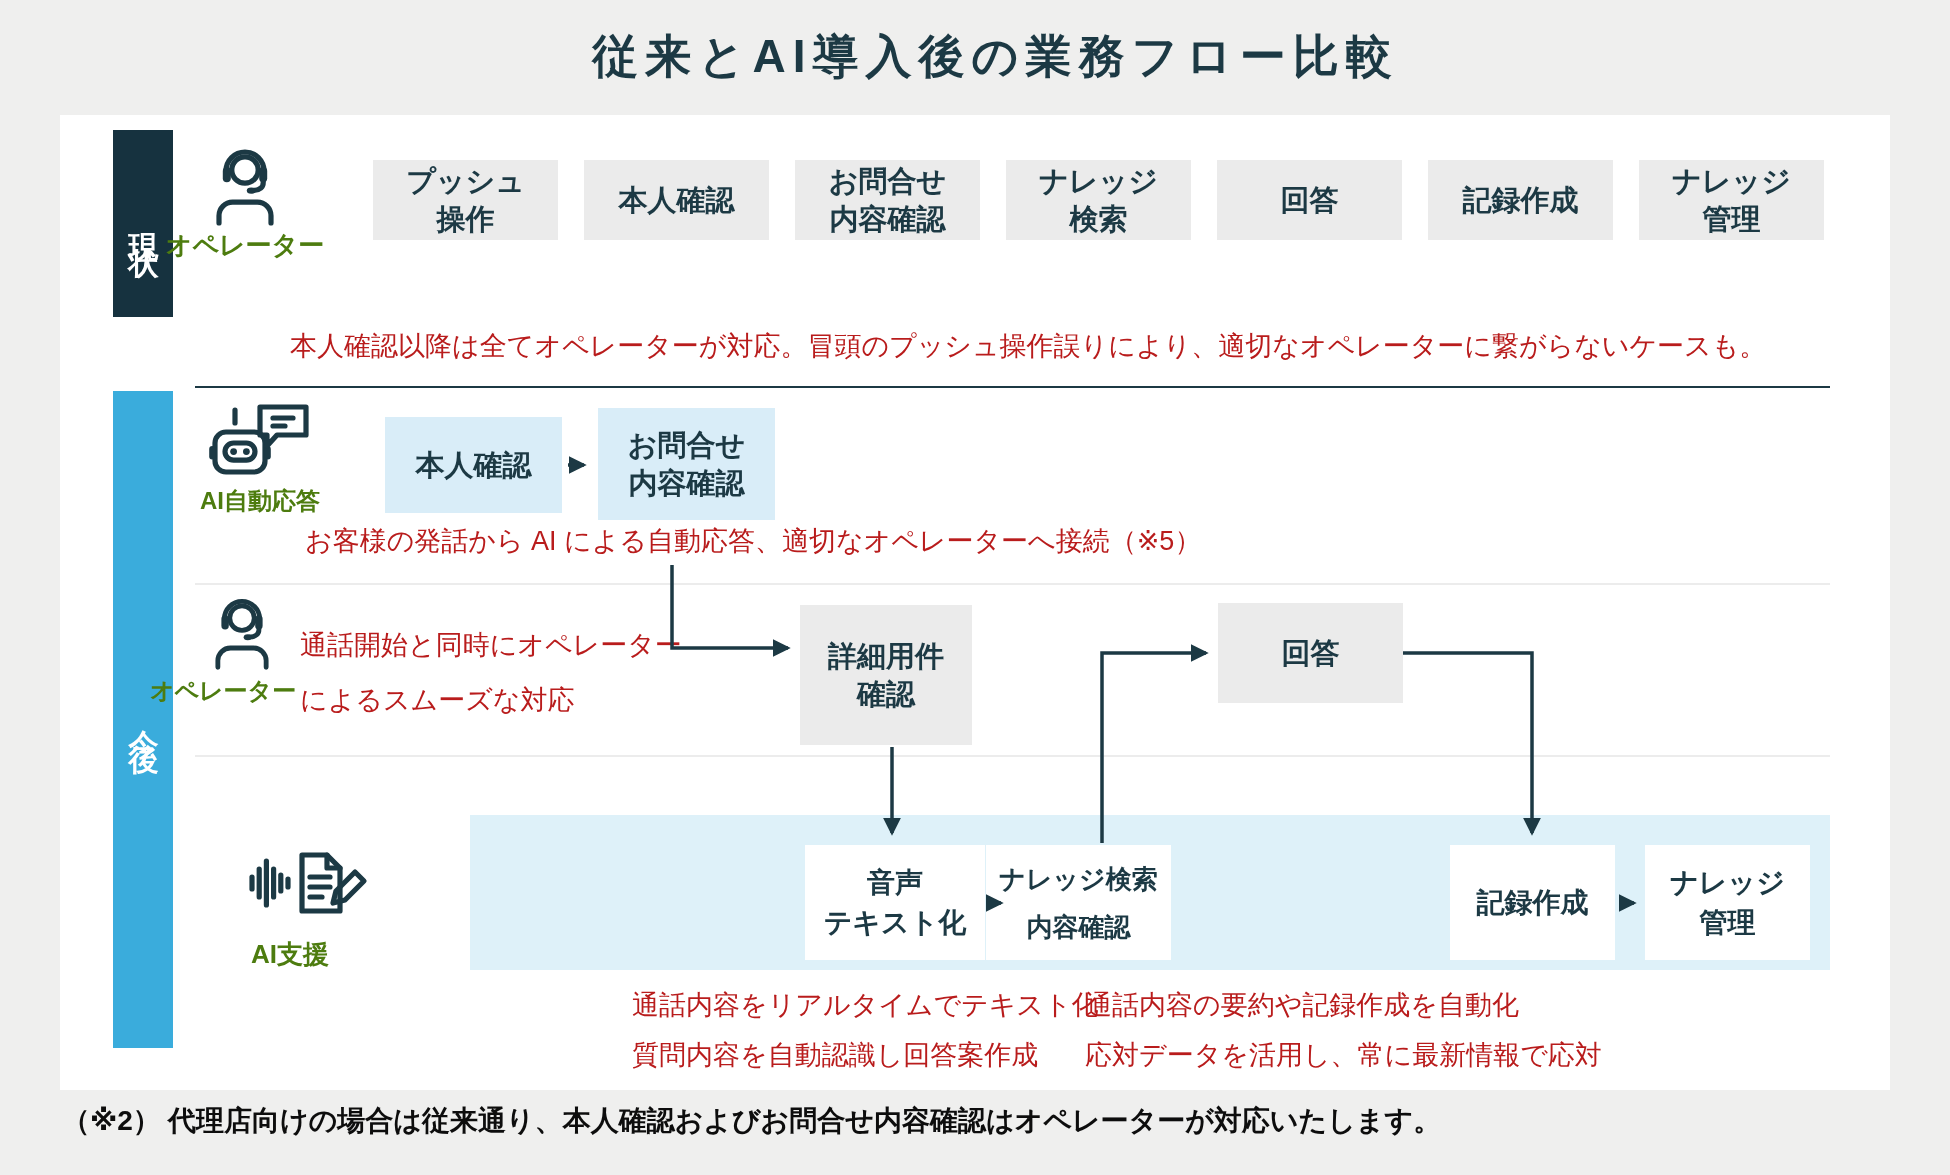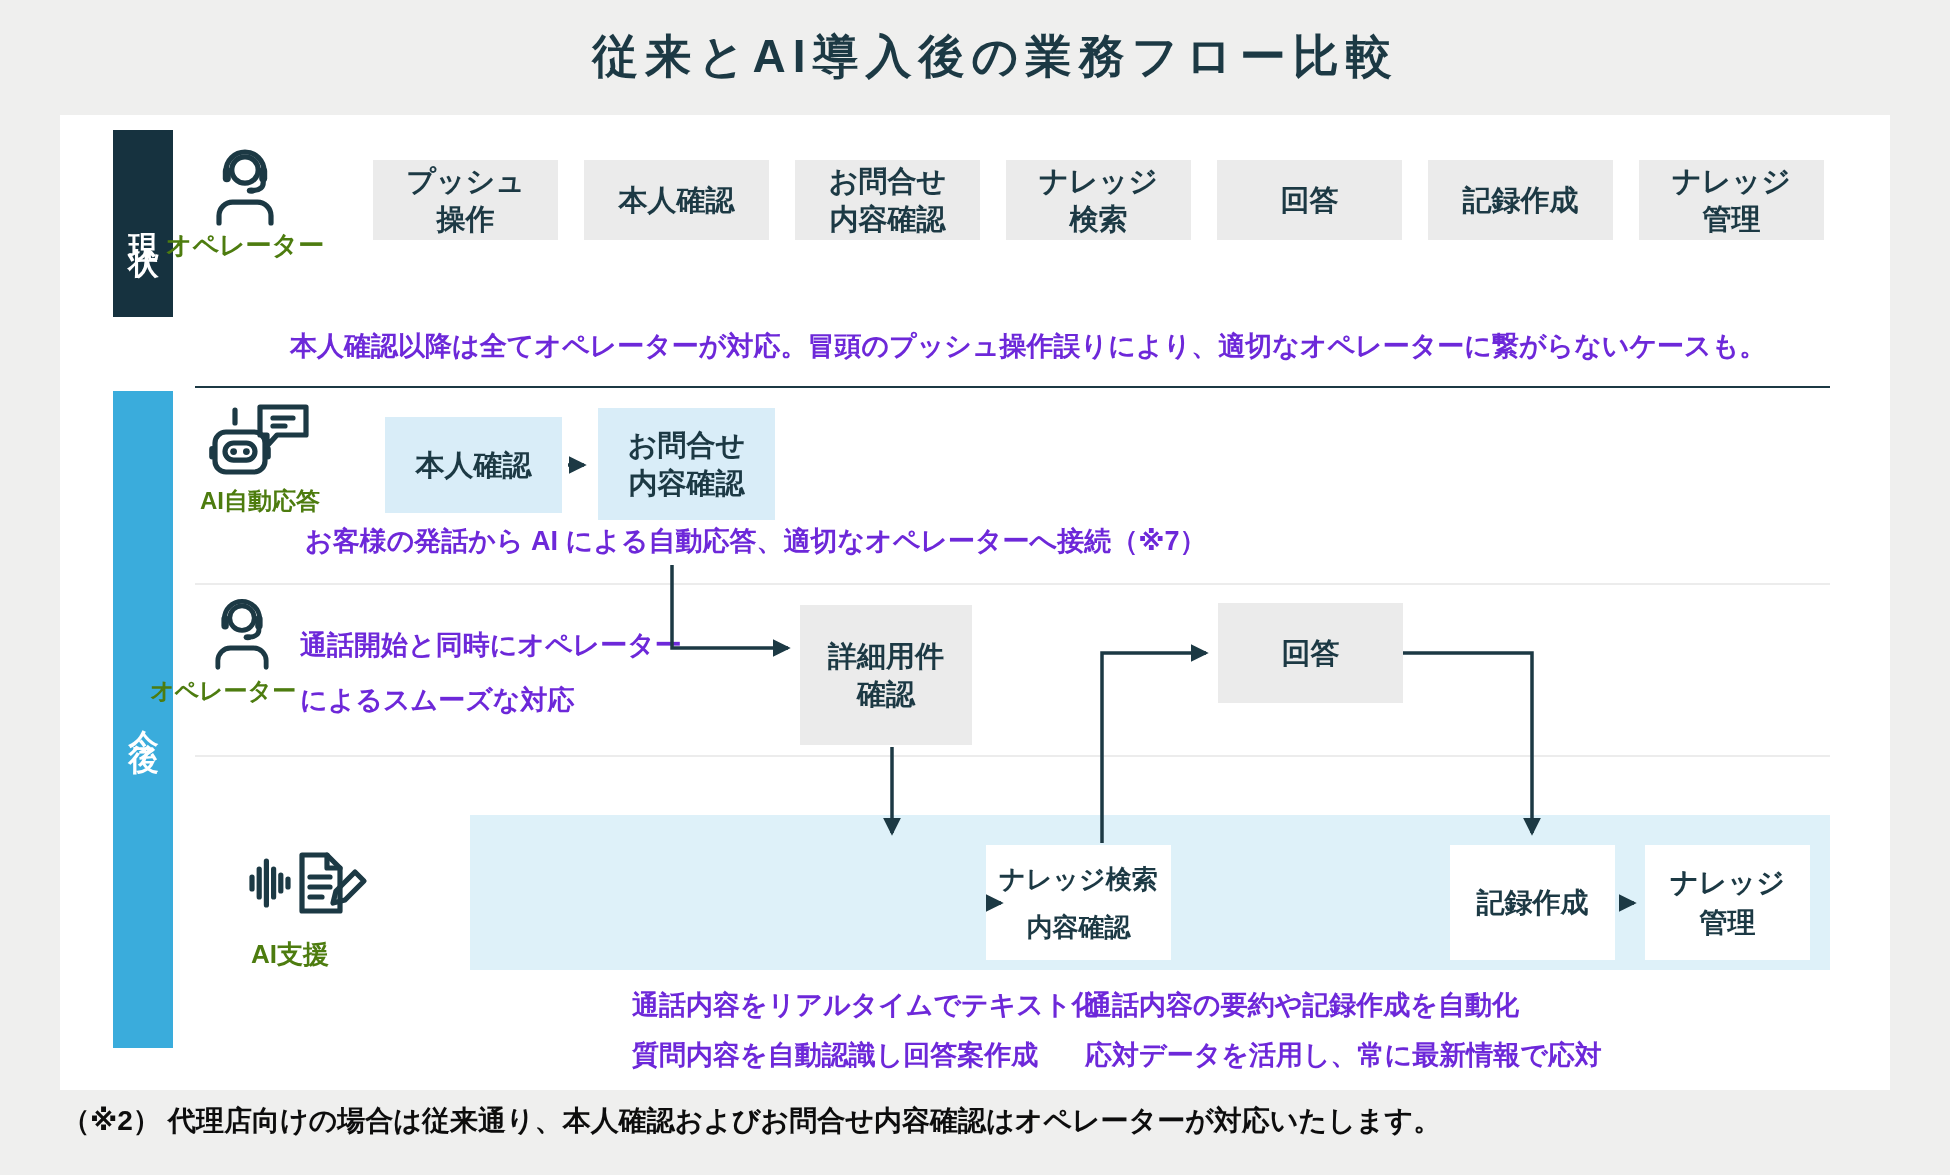--- a/index.html
+++ b/index.html
@@ -48,21 +48,21 @@
   .box-gray{background:#ebebeb;}
   .box-blue{background:#d9edf8;}
   .box-white{background:#ffffff;}
 
   .actor-label{
     position:absolute;text-align:center;
     font-weight:bold;color:#4d7c0f;font-size:24px;
   }
   .note{
     position:absolute;
-    font-weight:bold;color:#6d28d9;font-size:27px;white-space:nowrap;
+    font-weight:normal;color:#b91c1c;font-size:27px;white-space:nowrap;
   }
   .sep{position:absolute;height:0;border-top:2px solid #1c3944;}
   .sep-light{position:absolute;height:0;border-top:2px solid #ececec;}
 
   .band{
     position:absolute;left:410px;top:700px;
     width:1360px;height:155px;background:#def1f9;
   }
   .connector-layer{
     position:absolute;left:0;top:0;width:1830px;height:975px;
@@ -155,21 +155,21 @@
     <div class="actor-label" style="left:110px;top:370px;width:180px">AI自動応答</div>
 
     <div class="box box-blue" style="left:325px;top:302px;width:177px;height:96px">
       <span>本人確認</span>
         <span></span>
     </div>
     <div class="box box-blue" style="left:538px;top:293px;width:177px;height:112px">
       <span>お問合せ</span>
         <span>内容確認</span>
     </div>
-    <div class="note" style="left:245px;top:408px">お客様の発話から AI による自動応答、適切なオペレーターへ接続（※7）</div>
+    <div class="note" style="left:245px;top:408px">お客様の発話から AI による自動応答、適切なオペレーターへ接続（※5）</div>
 
     <div class="sep-light" style="left:135px;top:468px;width:1635px"></div>
 
     <div class="icon-wrap" style="left:142px;top:478px">
       <svg width="80" height="78" viewBox="0 0 43 42">
         <circle class="st" cx="21.5" cy="13.5" r="6.6"></circle>
         <path class="st" d="M12 14 a9.5 9.5 0 0 1 19 0"></path>
         <rect class="fl" x="10.4" y="12" width="4" height="7.6" rx="2"></rect>
         <rect class="fl" x="28.6" y="12" width="4" height="7.6" rx="2"></rect>
         <path class="st" d="M30.6 19 q0.4 4.6 -5.4 4.8"></path>
@@ -206,20 +206,24 @@
         <path class="st" d="M27 5 h12.5 l6.5 6.5 V33 h-19 z" fill="#ffffff"></path>
         <path class="st" d="M39.5 5 v6.5 h6.5"></path>
         <path class="st" d="M31 16 h10"></path>
         <path class="st" d="M31 21 h10"></path>
         <path class="st" d="M31 26 h6"></path>
         <path class="st" d="M44 23 L53.5 13.5 l4.5 4.5 L48.5 27.5 l-6 1.5 z" fill="#ffffff"></path>
       </svg>
     </div>
     <div class="actor-label" style="left:145px;top:822px;width:170px;font-size:26px">AI支援</div>
 
+    <div class="box box-white" style="left:745px;top:730px;width:180px;height:115px;font-size:28px;line-height:40px">
+      <span>音声</span>
+        <span>テキスト化</span>
+    </div>
     <div class="box box-white" style="left:926px;top:730px;width:185px;height:115px;font-size:26px;line-height:48px">
       <span>ナレッジ検索</span>
         <span>内容確認</span>
     </div>
     <div class="box box-white" style="left:1390px;top:730px;width:165px;height:115px;font-size:28px">
       <span>記録作成</span>
         <span></span>
     </div>
     <div class="box box-white" style="left:1585px;top:730px;width:165px;height:115px;font-size:28px;line-height:40px">
       <span>ナレッジ</span>

